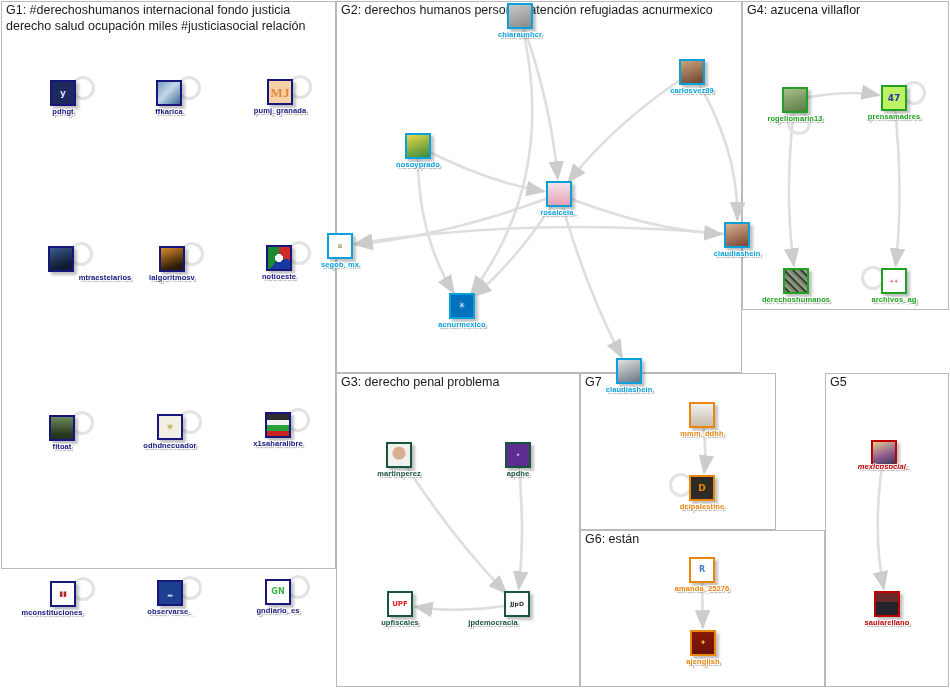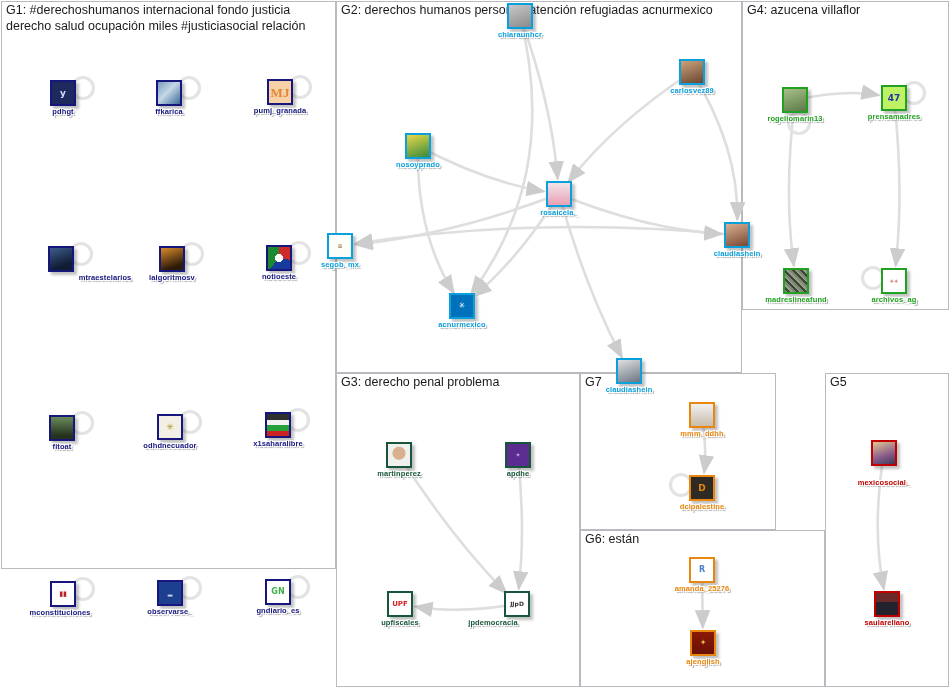--- a/index.html
+++ b/index.html
@@ -106,21 +106,21 @@
     <div class="node-label" style="left: 62px; top: 442px; color: rgb(22, 22, 125);">fitoat</div>
     <div class="node" style="left: 157px; top: 414px; border-color: rgb(22, 22, 125); background: rgb(242, 240, 228);">
       <span class="glyph" style="color: rgb(176, 144, 32); font-size: 9px;">✳</span>
     </div>
     <div class="node-label" style="left: 170px; top: 441px; color: rgb(22, 22, 125);">odhdnecuador</div>
     <div class="node" style="left: 265px; top: 412px; border-color: rgb(22, 22, 125); background: linear-gradient(rgb(46, 46, 46) 0px, rgb(46, 46, 46) 28%, rgb(242, 242, 242) 28%, rgb(242, 242, 242) 52%, rgb(40, 160, 60) 52%, rgb(40, 160, 60) 76%, rgb(204, 34, 34) 76%, rgb(204, 34, 34) 100%);"></div>
     <div class="node-label" style="left: 278px; top: 439px; color: rgb(22, 22, 125);">x1saharalibre</div>
     <div class="node" style="left: 50px; top: 581px; border-color: rgb(22, 22, 125); background: rgb(255, 255, 255);">
       <span class="glyph" style="color: rgb(180, 36, 36); font-size: 7px;">▮▮</span>
     </div>
-    <div class="node-label" style="left: 60px; top: 608px; color: rgb(22, 22, 125);">mconstituciones</div>
+    <div class="node-label" style="left: 52px; top: 608px; color: rgb(22, 22, 125);">mconstituciones</div>
     <div class="node" style="left: 157px; top: 580px; border-color: rgb(22, 22, 125); background: rgb(28, 63, 143);">
       <span class="glyph" style="color: rgb(207, 216, 240); font-size: 6px;">▂</span>
     </div>
     <div class="node-label" style="left: 170px; top: 607px; color: rgb(22, 22, 125);">observarse_</div>
     <div class="node" style="left: 265px; top: 579px; border-color: rgb(22, 22, 125); background: rgb(255, 255, 255);">
       <span class="glyph" style="color: rgb(63, 174, 73); font-size: 8px;">GN</span>
     </div>
     <div class="node-label" style="left: 278px; top: 606px; color: rgb(22, 22, 125);">gndiario_es</div>
     <div class="node" style="left: 507px; top: 3px; border-color: rgb(10, 160, 220); background: linear-gradient(160deg, rgb(200, 200, 200), rgb(138, 138, 138));"></div>
     <div class="node-label" style="left: 520px; top: 30px; color: rgb(10, 160, 220);">chiaraunhcr</div>
@@ -142,21 +142,21 @@
     <div class="node-label" style="left: 462px; top: 320px; color: rgb(10, 160, 220);">acnurmexico</div>
     <div class="node" style="left: 616px; top: 358px; border-color: rgb(10, 160, 220); background: linear-gradient(160deg, rgb(224, 224, 224), rgb(106, 118, 132));"></div>
     <div class="node-label" style="left: 629px; top: 385px; color: rgb(10, 160, 220);">claudiashein</div>
     <div class="node" style="left: 782px; top: 87px; border-color: rgb(33, 161, 33); background: linear-gradient(160deg, rgb(168, 192, 136), rgb(90, 122, 70));"></div>
     <div class="node-label" style="left: 795px; top: 114px; color: rgb(33, 161, 33);">rogeliomarin13</div>
     <div class="node" style="left: 881px; top: 85px; border-color: rgb(33, 161, 33); background: #bef264;">
       <span class="glyph" style="color: rgb(34, 51, 170); font-size: 9px;">47</span>
     </div>
     <div class="node-label" style="left: 894px; top: 112px; color: rgb(33, 161, 33);">prensamadres</div>
     <div class="node" style="left: 783px; top: 268px; border-color: rgb(33, 161, 33); background: repeating-linear-gradient(45deg, rgb(122, 138, 106) 0px, rgb(122, 138, 106) 2px, rgb(60, 70, 60) 2px, rgb(60, 70, 60) 4px, rgb(154, 154, 138) 4px, rgb(154, 154, 138) 6px);"></div>
-    <div class="node-label" style="left: 796px; top: 295px; color: rgb(33, 161, 33);">madreslineafund</div>
+    <div class="node-label" style="left: 796px; top: 295px; color: rgb(33, 161, 33);">derechoshumanos</div>
     <div class="node" style="left: 881px; top: 268px; border-color: rgb(33, 161, 33); background: rgb(255, 255, 255);">
       <span class="glyph" style="color: rgb(192, 48, 48); font-size: 5px;">✳✳</span>
     </div>
     <div class="node-label" style="left: 894px; top: 295px; color: rgb(33, 161, 33);">archivos_ag</div>
     <div class="node" style="left: 386px; top: 442px; border-color: rgb(23, 86, 58); background: radial-gradient(circle at 50% 42%, rgb(216, 176, 144) 0px, rgb(216, 176, 144) 6px, rgb(240, 240, 238) 7px);"></div>
     <div class="node-label" style="left: 399px; top: 469px; color: rgb(23, 86, 58);">martinperez</div>
     <div class="node" style="left: 505px; top: 442px; border-color: rgb(23, 86, 58); background: rgb(92, 45, 145);">
       <span class="glyph" style="color: rgb(205, 184, 236); font-size: 6px;">✦</span>
     </div>
     <div class="node-label" style="left: 518px; top: 469px; color: rgb(23, 86, 58);">apdhe</div>
@@ -176,16 +176,16 @@
     <div class="node-label" style="left: 702px; top: 502px; color: rgb(232, 134, 13);">dcipalestine</div>
     <div class="node" style="left: 689px; top: 557px; border-color: rgb(232, 134, 13); background: rgb(255, 255, 255);">
       <span class="glyph" style="color: rgb(74, 128, 200); font-size: 8px;">R</span>
     </div>
     <div class="node-label" style="left: 702px; top: 584px; color: rgb(232, 134, 13);">amanda_25276</div>
     <div class="node" style="left: 690px; top: 630px; border-color: rgb(232, 134, 13); background: linear-gradient(rgb(138, 26, 8), rgb(106, 16, 4));">
       <span class="glyph" style="color: rgb(232, 184, 74); font-size: 8px;">✦</span>
     </div>
     <div class="node-label" style="left: 703px; top: 657px; color: rgb(232, 134, 13);">ajenglish</div>
     <div class="node" style="left: 871px; top: 440px; border-color: rgb(192, 0, 0); background: linear-gradient(160deg, rgb(224, 200, 144), rgb(138, 90, 138) 60%, rgb(58, 58, 90));"></div>
-    <div class="node-label" style="left: 884px; top: 478px; color: rgb(192, 0, 0);">mexicosocial_</div>
+    <div class="node-label" style="left: 884px; top: 462px; color: rgb(192, 0, 0); font-style: italic;">mexicosocial_</div>
     <div class="node" style="left: 874px; top: 591px; border-color: rgb(192, 0, 0); background: linear-gradient(rgb(106, 42, 42) 0px, rgb(106, 42, 42) 40%, rgb(35, 35, 46) 40%);"></div>
     <div class="node-label" style="left: 887px; top: 618px; color: rgb(192, 0, 0);">saularellano</div>
   </div>
 
 </body></html>

